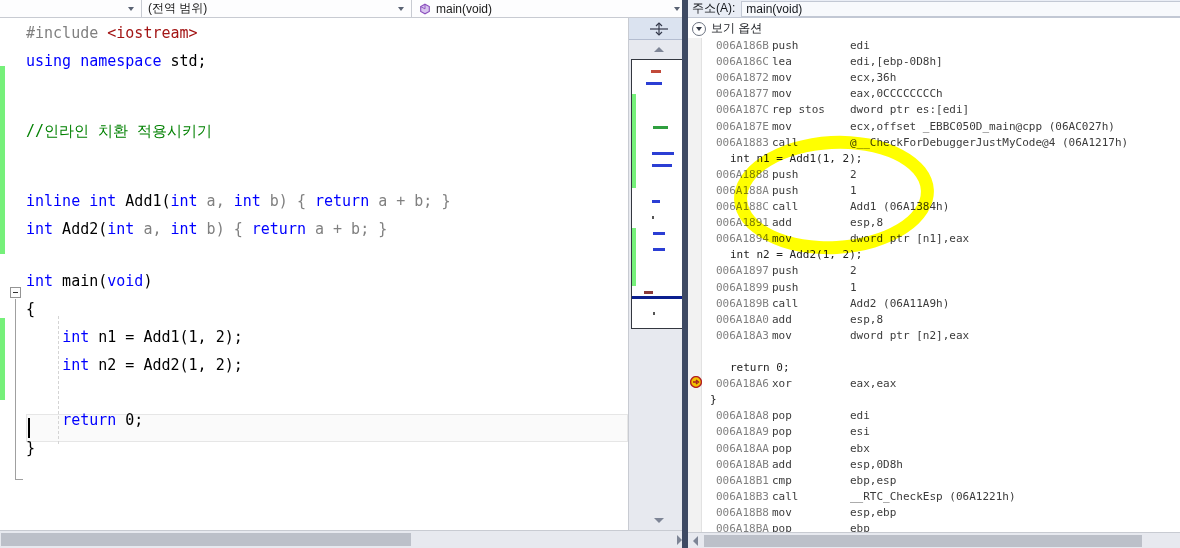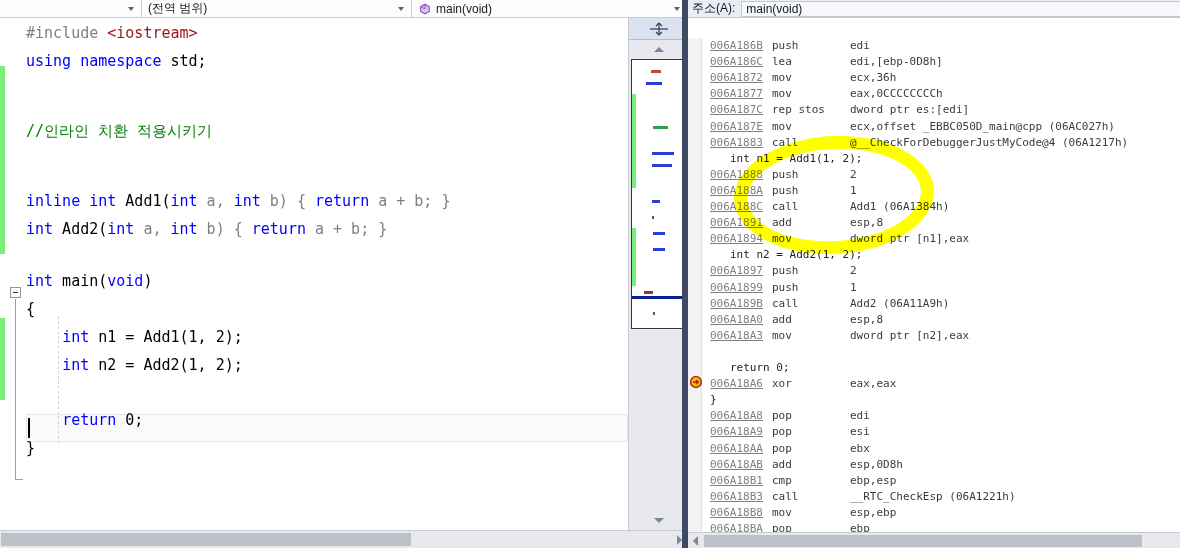--- a/index.html
+++ b/index.html
@@ -297,21 +297,21 @@
     position: absolute; left: 0; top: 38px;
     width: 492px; height: 494px;
     overflow: hidden;
     font-family: "DejaVu Sans Mono", "Liberation Mono", monospace;
     font-size: 11px;
     line-height: 16px;
     color: #3b3b3b;
     white-space: pre;
   }
   .dl { position: absolute; left: 0; width: 492px; height: 16px; white-space: pre; }
-  .d-addr   { position: absolute; left: 22px; color: #808080; text-decoration: underline; }
+  .d-addr   { position: absolute; left: 28px; color: #808080; }
   .d-mn     { position: absolute; left: 84px; color: #3b3b3b; text-align: right; }
   .d-op     { position: absolute; left: 162px; color: #3b3b3b; }
   .d-src    { position: absolute; left: 42px; color: #222222; }
   .d-brace  { position: absolute; left: 22px; color: #222222; }
 
   #exec-marker {
     position: absolute;
     left: 2px;
     width: 12px; height: 12px;
   }
@@ -435,20 +435,24 @@
 
   <div id="divider"></div>
 
   <div id="right-pane">
 
     <div id="addr-bar">
       <span id="addr-label">주소(A):</span>
       <div id="addr-input">main(void)</div>
     </div>
 
+    <div id="viewopts-bar">
+      <span id="viewopts-chevron"></span>
+      <span id="viewopts-label">보기 옵션</span>
+    </div>
 
     <div id="disasm-gutter"></div>
     <div id="disasm-body"><div class="dl" style="top: 0px;"><span class="d-addr">006A186B</span><span class="d-mn">push</span><span class="d-op">edi</span></div><div class="dl" style="top: 16.1px;"><span class="d-addr">006A186C</span><span class="d-mn">lea</span><span class="d-op">edi,[ebp-0D8h]</span></div><div class="dl" style="top: 32.2px;"><span class="d-addr">006A1872</span><span class="d-mn">mov</span><span class="d-op">ecx,36h</span></div><div class="dl" style="top: 48.3px;"><span class="d-addr">006A1877</span><span class="d-mn">mov</span><span class="d-op">eax,0CCCCCCCCh</span></div><div class="dl" style="top: 64.4px;"><span class="d-addr">006A187C</span><span class="d-mn">rep stos</span><span class="d-op">dword ptr es:[edi]</span></div><div class="dl" style="top: 80.5px;"><span class="d-addr">006A187E</span><span class="d-mn">mov</span><span class="d-op">ecx,offset _EBBC050D_main@cpp (06AC027h)</span></div><div class="dl" style="top: 96.6px;"><span class="d-addr">006A1883</span><span class="d-mn">call</span><span class="d-op">@__CheckForDebuggerJustMyCode@4 (06A1217h)</span></div><div class="dl" style="top: 112.7px;"><span class="d-src">int n1 = Add1(1, 2);</span></div><div class="dl" style="top: 128.8px;"><span class="d-addr">006A1888</span><span class="d-mn">push</span><span class="d-op">2</span></div><div class="dl" style="top: 144.9px;"><span class="d-addr">006A188A</span><span class="d-mn">push</span><span class="d-op">1</span></div><div class="dl" style="top: 161px;"><span class="d-addr">006A188C</span><span class="d-mn">call</span><span class="d-op">Add1 (06A1384h)</span></div><div class="dl" style="top: 177.1px;"><span class="d-addr">006A1891</span><span class="d-mn">add</span><span class="d-op">esp,8</span></div><div class="dl" style="top: 193.2px;"><span class="d-addr">006A1894</span><span class="d-mn">mov</span><span class="d-op">dword ptr [n1],eax</span></div><div class="dl" style="top: 209.3px;"><span class="d-src">int n2 = Add2(1, 2);</span></div><div class="dl" style="top: 225.4px;"><span class="d-addr">006A1897</span><span class="d-mn">push</span><span class="d-op">2</span></div><div class="dl" style="top: 241.5px;"><span class="d-addr">006A1899</span><span class="d-mn">push</span><span class="d-op">1</span></div><div class="dl" style="top: 257.6px;"><span class="d-addr">006A189B</span><span class="d-mn">call</span><span class="d-op">Add2 (06A11A9h)</span></div><div class="dl" style="top: 273.7px;"><span class="d-addr">006A18A0</span><span class="d-mn">add</span><span class="d-op">esp,8</span></div><div class="dl" style="top: 289.8px;"><span class="d-addr">006A18A3</span><span class="d-mn">mov</span><span class="d-op">dword ptr [n2],eax</span></div><div class="dl" style="top: 305.9px;"></div><div class="dl" style="top: 322px;"><span class="d-src">return 0;</span></div><div class="dl" style="top: 338.1px;"><span id="exec-marker"><svg width="12" height="12" viewBox="0 0 12 12">
               <circle cx="6" cy="6" r="5.4" fill="#f2c200" stroke="#b32020" stroke-width="1.4"></circle>
               <path d="M3 6 L7 6 M6 4 L8.4 6 L6 8" fill="none" stroke="#a32020" stroke-width="1.5"></path>
             </svg></span><span class="d-addr">006A18A6</span><span class="d-mn">xor</span><span class="d-op">eax,eax</span></div><div class="dl" style="top: 354.2px;"><span class="d-brace">}</span></div><div class="dl" style="top: 370.3px;"><span class="d-addr">006A18A8</span><span class="d-mn">pop</span><span class="d-op">edi</span></div><div class="dl" style="top: 386.4px;"><span class="d-addr">006A18A9</span><span class="d-mn">pop</span><span class="d-op">esi</span></div><div class="dl" style="top: 402.5px;"><span class="d-addr">006A18AA</span><span class="d-mn">pop</span><span class="d-op">ebx</span></div><div class="dl" style="top: 418.6px;"><span class="d-addr">006A18AB</span><span class="d-mn">add</span><span class="d-op">esp,0D8h</span></div><div class="dl" style="top: 434.7px;"><span class="d-addr">006A18B1</span><span class="d-mn">cmp</span><span class="d-op">ebp,esp</span></div><div class="dl" style="top: 450.8px;"><span class="d-addr">006A18B3</span><span class="d-mn">call</span><span class="d-op">__RTC_CheckEsp (06A1221h)</span></div><div class="dl" style="top: 466.9px;"><span class="d-addr">006A18B8</span><span class="d-mn">mov</span><span class="d-op">esp,ebp</span></div><div class="dl" style="top: 483px;"><span class="d-addr">006A18BA</span><span class="d-mn">pop</span><span class="d-op">ebp</span></div></div>
 
     <div id="disasm-hscroll">
       <div id="d-left" class="tri-left"></div>
       <div id="d-thumb" style="width: 438px;"></div>

